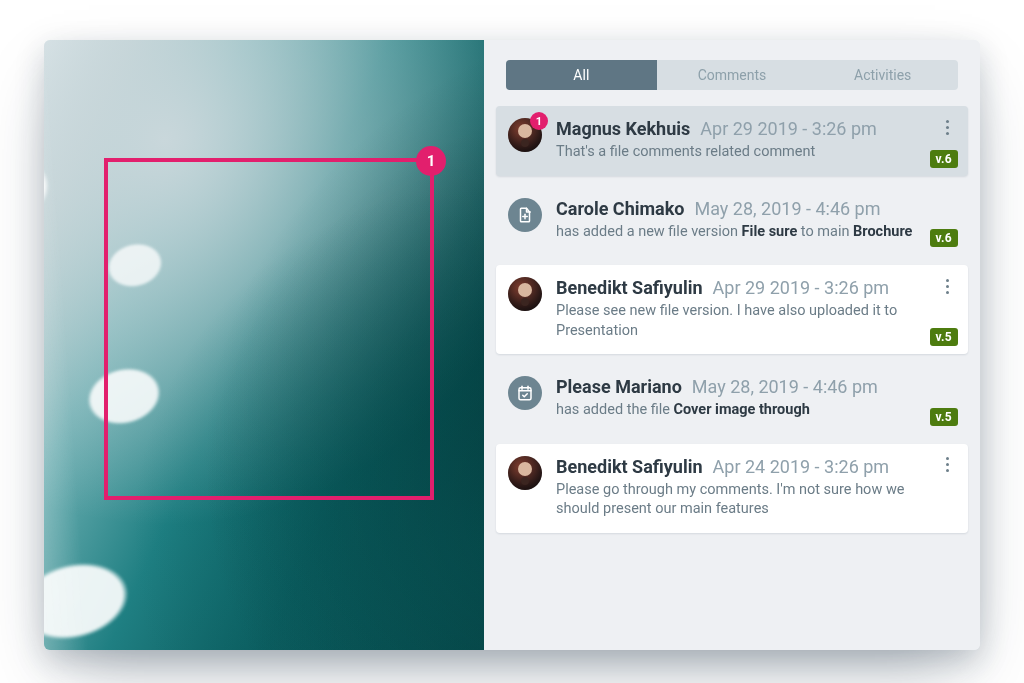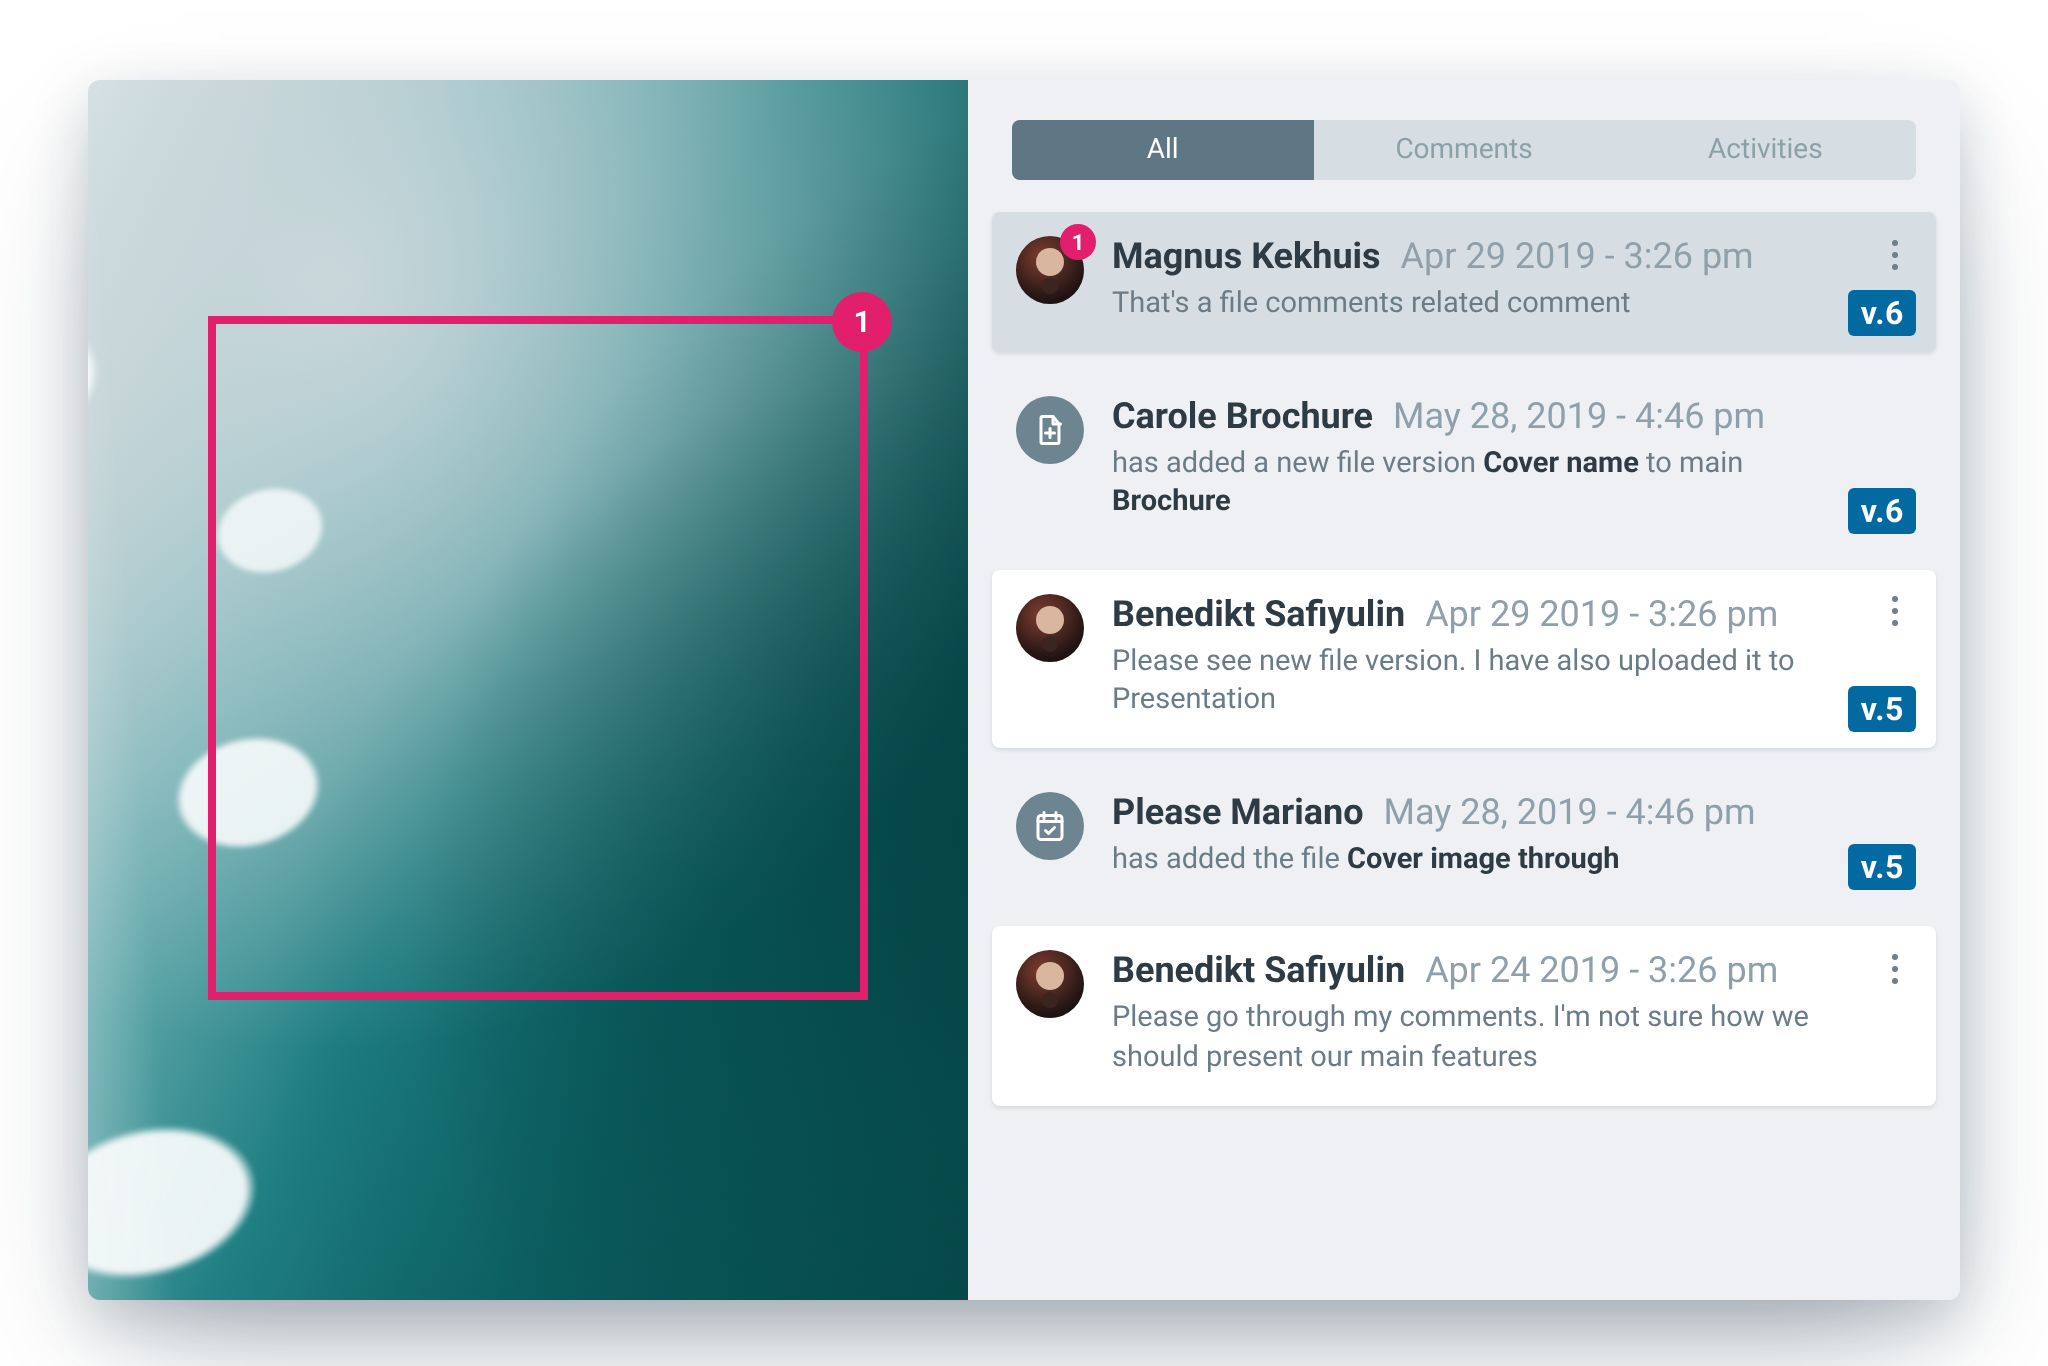--- a/index.html
+++ b/index.html
@@ -64,21 +64,21 @@
   .avatar .badge { position:absolute; top:-6px; right:-6px; min-width:18px; height:18px; padding:0 4px; background:#e21f6d; color:#fff; font-size:11px; font-weight:700; border-radius:9px; display:flex; align-items:center; justify-content:center; }
   .icon-circ { background:#6d8591; color:#fff; }
   .icon-circ svg { width:18px; height:18px; display:block; }
   .head { display:flex; align-items: baseline; gap:10px; flex-wrap: wrap; }
   .name { font-weight:700; font-size:18px; color:#2e3a44; }
   .time { font-size:18px; color:#8fa0ab; }
   .body { margin-top:3px; font-size:14.5px; line-height:1.35; color:#6b7c87; }
   .body b { color:#2e3a44; font-weight:700; }
   .menu { position:absolute; top:8px; right:10px; width:22px; height:26px; display:flex; flex-direction:column; align-items:center; justify-content:center; gap:3px; cursor:pointer; }
   .menu span { width:3px; height:3px; background:#6d7f8a; border-radius:50%; }
-  .ver { position:absolute; right:10px; bottom:8px; background:#0369a1; color:#fff; font-size:16px; font-weight:700; padding:2px 6px; border-radius:3px; letter-spacing:.3px; }
+  .ver { position:absolute; right:10px; bottom:8px; background:#4d7c0f; color:#fff; font-size:12px; font-weight:700; padding:2px 6px; border-radius:3px; letter-spacing:.3px; }
 </style>
 </head>
 <body>
 
 <div class="stage">
   <div class="window">
     <div class="preview">
       <div class="foam"></div>
       <div class="shade"></div>
       <div class="annot">
@@ -115,25 +115,25 @@
         <div class="item activity">
           <div class="icon-circ">
             <svg viewBox="0 0 24 24" fill="none" stroke="#fff" stroke-width="2" stroke-linecap="round" stroke-linejoin="round">
               <path d="M14 3H7a1 1 0 0 0-1 1v16a1 1 0 0 0 1 1h10a1 1 0 0 0 1-1V8z"></path>
                 <path d="M14 3v5h5"></path>
               <path d="M12 11v6"></path>
                 <path d="M9 14h6"></path>
             </svg>
           </div>
           <div class="head">
-            <span class="name">Carole Brochure</span>
+            <span class="name">Carole Chimako</span>
             <span class="time">May 28, 2019 - 4:46 pm</span>
           </div>
           <div class="body">
-            <span>has added a new file version </span><b>Cover name</b><span> to main </span><b>Brochure</b>
+            <span>has added a new file version </span><b>File sure</b><span> to main </span><b>Brochure</b>
           </div>
           <div class="ver">v.6</div>
         </div>
 
         <div class="item comment">
           <div class="avatar"></div>
           <div class="head">
             <span class="name">Benedikt Safiyulin</span>
             <span class="time">Apr 29 2019 - 3:26 pm</span>
           </div>

